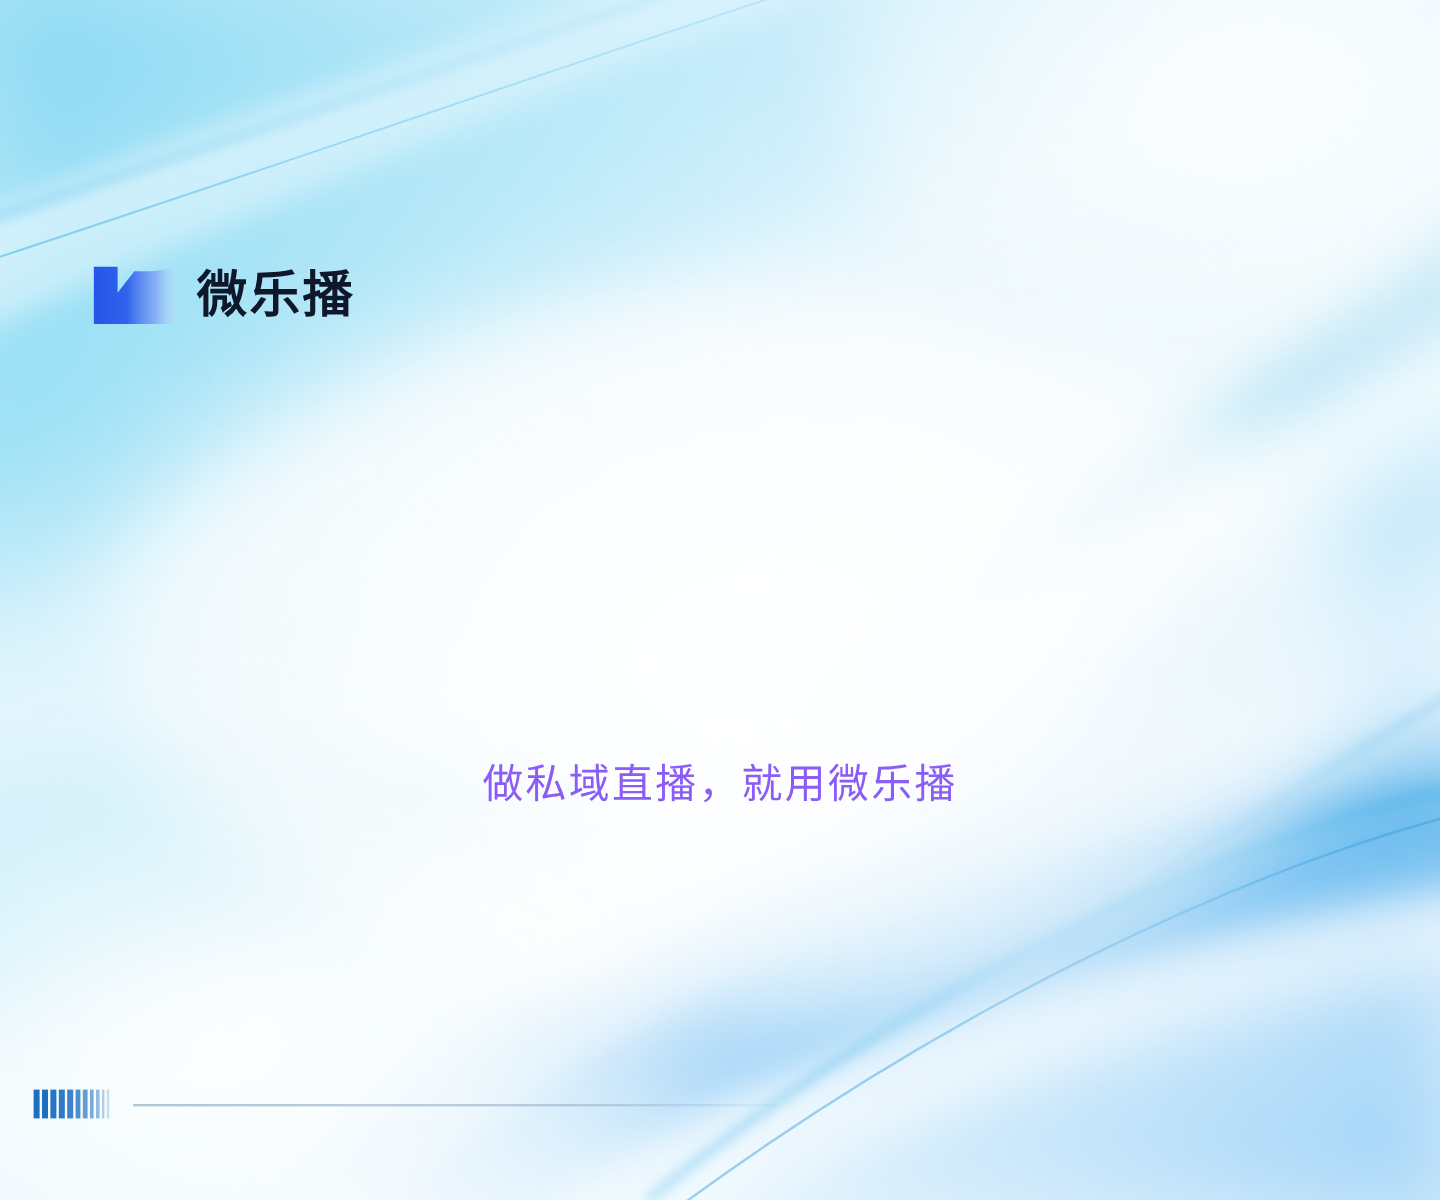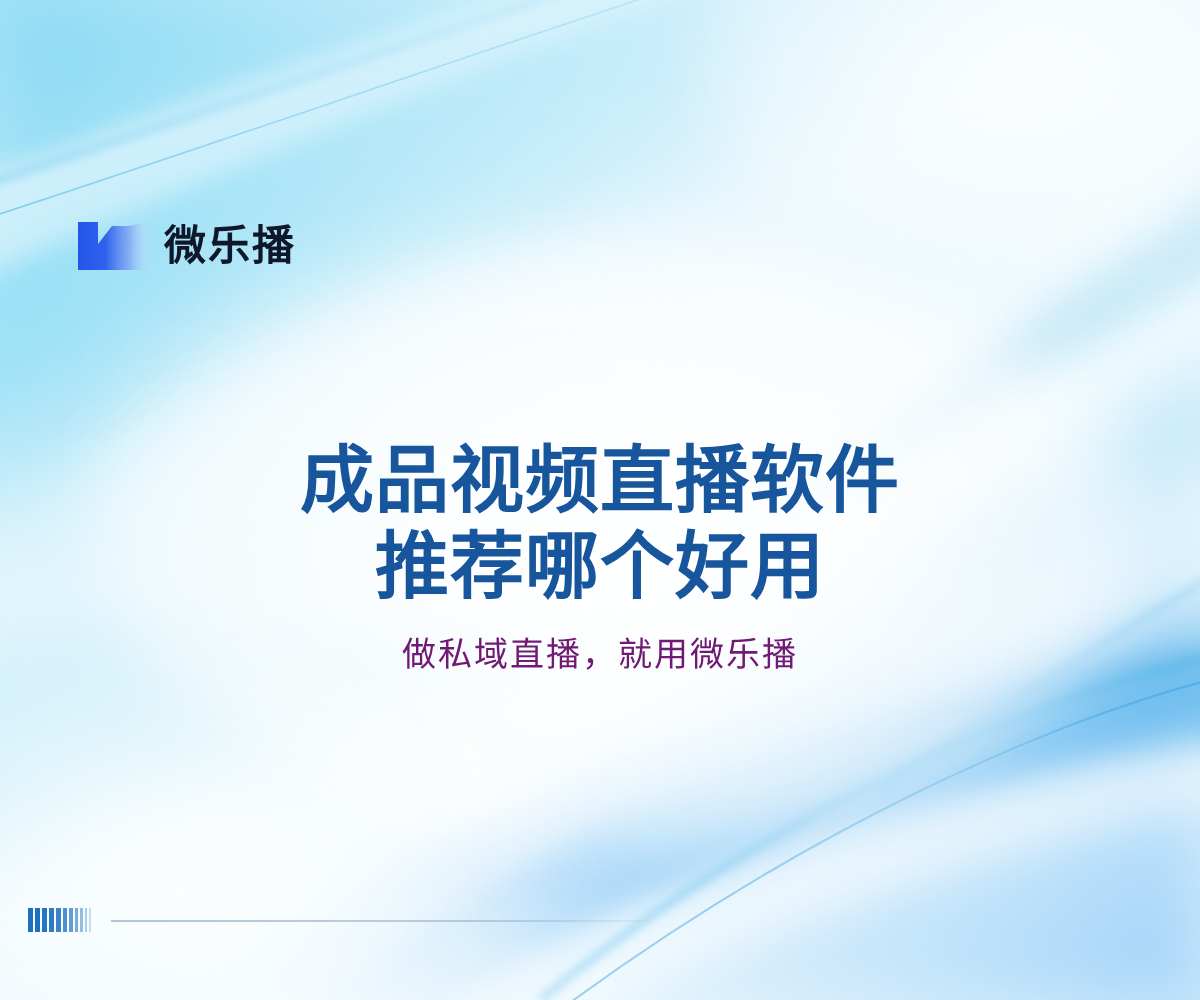--- a/index.html
+++ b/index.html
@@ -274,26 +274,22 @@
           <stop offset="72%" stop-color="#7d9ff4" stop-opacity="0.75"></stop>
           <stop offset="100%" stop-color="#cfe0fb" stop-opacity="0.05"></stop>
         </linearGradient>
       </defs>
 
       <path d="M 0,0 L 20,0 L 20,22 L 34,4 L 50,4 L 72,0 L 72,48 L 0,48 Z" fill="url(#markGrad)"></path>
     </svg>
     <div id="logo-wordmark" style="color: #0f172a;">微乐播</div>
   </div>
 
-  <div id="headline-block">
-    <div class="headline-line" style="color: rgb(23, 85, 156);">成品视频直播软件</div>
-    <div class="headline-line" style="color: rgb(23, 85, 156);">推荐哪个好用</div>
-  </div>
-
-  <div id="subheadline" style="color: #701a75;">做私域直播，就用微乐播</div>
+
+  <div id="subheadline" style="color: #8b5cf6;">做私域直播，就用微乐播</div>
 
   <div id="bottom-deco">
     <div id="bar-group">
         <span class="deco-bar" style="width: 5px; height: 24px; opacity: 1; background: rgb(29, 111, 192);"></span>
         <span class="deco-bar" style="width: 5px; height: 24px; opacity: 1; background: rgb(29, 111, 192);"></span>
         <span class="deco-bar" style="width: 5px; height: 24px; opacity: 0.96; background: rgb(29, 111, 192);"></span>
         <span class="deco-bar" style="width: 5px; height: 24px; opacity: 0.92; background: rgb(29, 111, 192);"></span>
         <span class="deco-bar" style="width: 5px; height: 24px; opacity: 0.86; background: rgb(29, 111, 192);"></span>
         <span class="deco-bar" style="width: 4px; height: 24px; opacity: 0.78; background: rgb(29, 111, 192);"></span>
         <span class="deco-bar" style="width: 4px; height: 24px; opacity: 0.68; background: rgb(29, 111, 192);"></span>

